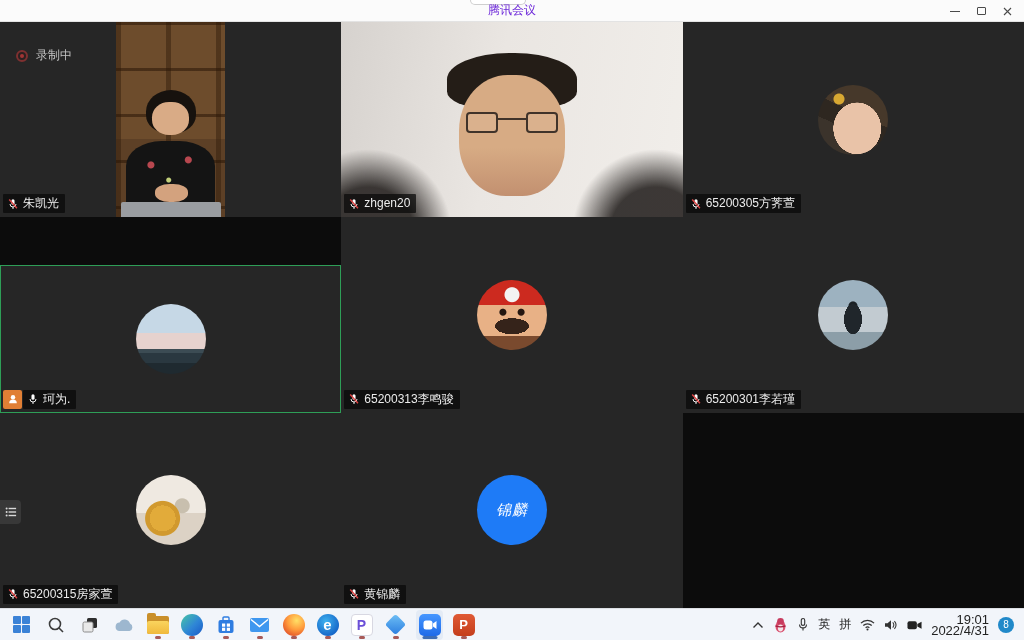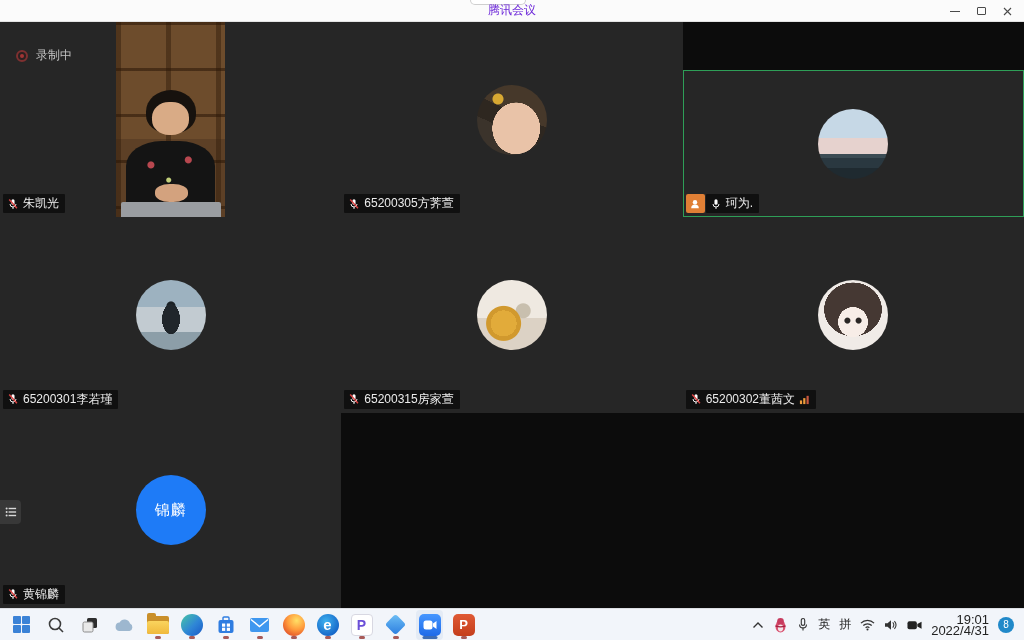--- a/index.html
+++ b/index.html
@@ -77,21 +77,21 @@
     radial-gradient(circle at 38% 62%, #e2ab3a 0 13px, #d1992e 13px 17px, rgba(0,0,0,0) 18px),
     radial-gradient(circle at 66% 44%, #c8bfae 0 7px, rgba(0,0,0,0) 8px),
     linear-gradient(180deg, #efe9e1 0 55%, #dcd2c5 55%); }
   .av-anime { background:
     radial-gradient(circle at 42% 58%, #2a2624 0 2.5px, rgba(0,0,0,0) 3.5px),
     radial-gradient(circle at 58% 58%, #2a2624 0 2.5px, rgba(0,0,0,0) 3.5px),
     radial-gradient(ellipse 15px 15px at 50% 60%, #f7ede7 0 99%, rgba(0,0,0,0) 100%),
     radial-gradient(ellipse 29px 27px at 50% 42%, #453833 0 99%, rgba(0,0,0,0) 100%),
     linear-gradient(180deg, #f0ebe7 0 100%); }
   .av-blue { background:#1e7bf7; display:flex; align-items:center; justify-content:center; }
-  .av-blue span { color:#fff; font-size:15px; letter-spacing:1px; }
+  .av-blue span { color:#fff; font-size:15px; letter-spacing:1px;font-style:italic; }
 
   
   .video-strip { position:relative; width:109px; height:100%; overflow:hidden;
     background:
       repeating-linear-gradient(180deg, rgba(42,22,6,.55) 0 3px, rgba(0,0,0,0) 3px 46px),
       repeating-linear-gradient(90deg, rgba(52,30,12,.5) 0 5px, rgba(0,0,0,0) 5px 50px),
       linear-gradient(180deg, #6d4c2c 0 60%, #5d4026 60%); }
   .v1-hair { position:absolute; top:35%; left:27%; width:46%; height:22%; background:#17120e;
     border-radius:50% 50% 42% 42%; }
   .v1-face { position:absolute; top:41%; left:33%; width:34%; height:17%; background:#d9ab86;
@@ -208,20 +208,40 @@
             <rect x="5.2" y="1.5" width="3.6" height="6.5" rx="1.8" fill="#fff"></rect>
             <path d="M3.5 7 a3.5 3.5 0 0 0 7 0" fill="none" stroke="#fff" stroke-width="1.1"></path>
             <line x1="7" y1="10.5" x2="7" y2="12.8" stroke="#fff" stroke-width="1.1"></line>
             <line x1="2.6" y1="1.8" x2="11.6" y2="12" stroke="#e04545" stroke-width="1.6"></line>
           </svg>
           <span>朱凯光</span>
         </div>
       </div>
     </div>
 
+    <div class="cell">
+      <div class="video-full">
+        <div class="v2-hair"></div>
+        <div class="v2-face"></div>
+        <div class="v2-glass l"></div>
+        <div class="v2-glass r"></div>
+        <div class="v2-bridge"></div>
+      </div>
+      <div class="namebar">
+        <div class="nametag">
+          <svg width="12" height="12" viewBox="0 0 14 14">
+            <rect x="5.2" y="1.5" width="3.6" height="6.5" rx="1.8" fill="#fff"></rect>
+            <path d="M3.5 7 a3.5 3.5 0 0 0 7 0" fill="none" stroke="#fff" stroke-width="1.1"></path>
+            <line x1="7" y1="10.5" x2="7" y2="12.8" stroke="#fff" stroke-width="1.1"></line>
+            <line x1="2.6" y1="1.8" x2="11.6" y2="12" stroke="#e04545" stroke-width="1.6"></line>
+          </svg>
+          <span>zhgen20</span>
+        </div>
+      </div>
+    </div>
 
     <div class="cell">
       <div class="avatar av-baby"></div>
       <div class="namebar">
         <div class="nametag">
           <svg width="12" height="12" viewBox="0 0 14 14">
             <rect x="5.2" y="1.5" width="3.6" height="6.5" rx="1.8" fill="#fff"></rect>
             <path d="M3.5 7 a3.5 3.5 0 0 0 7 0" fill="none" stroke="#fff" stroke-width="1.1"></path>
             <line x1="7" y1="10.5" x2="7" y2="12.8" stroke="#fff" stroke-width="1.1"></line>
             <line x1="2.6" y1="1.8" x2="11.6" y2="12" stroke="#e04545" stroke-width="1.6"></line>
@@ -244,20 +264,34 @@
           <svg width="12" height="12" viewBox="0 0 14 14">
             <rect x="5.2" y="1.5" width="3.6" height="6.5" rx="1.8" fill="#fff"></rect>
             <path d="M3.5 7 a3.5 3.5 0 0 0 7 0" fill="none" stroke="#fff" stroke-width="1.1"></path>
             <line x1="7" y1="10.5" x2="7" y2="12.8" stroke="#fff" stroke-width="1.1"></line>
           </svg>
           <span>珂为.</span>
         </div>
       </div>
     </div>
 
+    <div class="cell">
+      <div class="avatar av-mario"></div>
+      <div class="namebar">
+        <div class="nametag">
+          <svg width="12" height="12" viewBox="0 0 14 14">
+            <rect x="5.2" y="1.5" width="3.6" height="6.5" rx="1.8" fill="#fff"></rect>
+            <path d="M3.5 7 a3.5 3.5 0 0 0 7 0" fill="none" stroke="#fff" stroke-width="1.1"></path>
+            <line x1="7" y1="10.5" x2="7" y2="12.8" stroke="#fff" stroke-width="1.1"></line>
+            <line x1="2.6" y1="1.8" x2="11.6" y2="12" stroke="#e04545" stroke-width="1.6"></line>
+          </svg>
+          <span>65200313李鸣骏</span>
+        </div>
+      </div>
+    </div>
 
     <div class="cell">
       <div class="avatar av-snow"></div>
       <div class="namebar">
         <div class="nametag">
           <svg width="12" height="12" viewBox="0 0 14 14">
             <rect x="5.2" y="1.5" width="3.6" height="6.5" rx="1.8" fill="#fff"></rect>
             <path d="M3.5 7 a3.5 3.5 0 0 0 7 0" fill="none" stroke="#fff" stroke-width="1.1"></path>
             <line x1="7" y1="10.5" x2="7" y2="12.8" stroke="#fff" stroke-width="1.1"></line>
             <line x1="2.6" y1="1.8" x2="11.6" y2="12" stroke="#e04545" stroke-width="1.6"></line>
@@ -275,39 +309,20 @@
             <rect x="5.2" y="1.5" width="3.6" height="6.5" rx="1.8" fill="#fff"></rect>
             <path d="M3.5 7 a3.5 3.5 0 0 0 7 0" fill="none" stroke="#fff" stroke-width="1.1"></path>
             <line x1="7" y1="10.5" x2="7" y2="12.8" stroke="#fff" stroke-width="1.1"></line>
             <line x1="2.6" y1="1.8" x2="11.6" y2="12" stroke="#e04545" stroke-width="1.6"></line>
           </svg>
           <span>65200315房家萱</span>
         </div>
       </div>
     </div>
 
-    <div class="cell">
-      <div class="avatar av-anime"></div>
-      <div class="namebar">
-        <div class="nametag">
-          <svg width="12" height="12" viewBox="0 0 14 14">
-            <rect x="5.2" y="1.5" width="3.6" height="6.5" rx="1.8" fill="#fff"></rect>
-            <path d="M3.5 7 a3.5 3.5 0 0 0 7 0" fill="none" stroke="#fff" stroke-width="1.1"></path>
-            <line x1="7" y1="10.5" x2="7" y2="12.8" stroke="#fff" stroke-width="1.1"></line>
-            <line x1="2.6" y1="1.8" x2="11.6" y2="12" stroke="#e04545" stroke-width="1.6"></line>
-          </svg>
-          <span>65200302董茜文</span>
-          <svg width="11" height="11" viewBox="0 0 12 12">
-            <rect x="1" y="7" width="2.4" height="4" fill="#ef9c3c"></rect>
-            <rect x="4.6" y="4.5" width="2.4" height="6.5" fill="#ef9c3c"></rect>
-            <rect x="8.2" y="2" width="2.4" height="9" fill="#c9563f"></rect>
-          </svg>
-        </div>
-      </div>
-    </div>
 
     <div class="cell">
       <div class="avatar av-blue">
         <span>锦麟</span>
       </div>
       <div class="namebar">
         <div class="nametag">
           <svg width="12" height="12" viewBox="0 0 14 14">
             <rect x="5.2" y="1.5" width="3.6" height="6.5" rx="1.8" fill="#fff"></rect>
             <path d="M3.5 7 a3.5 3.5 0 0 0 7 0" fill="none" stroke="#fff" stroke-width="1.1"></path>

